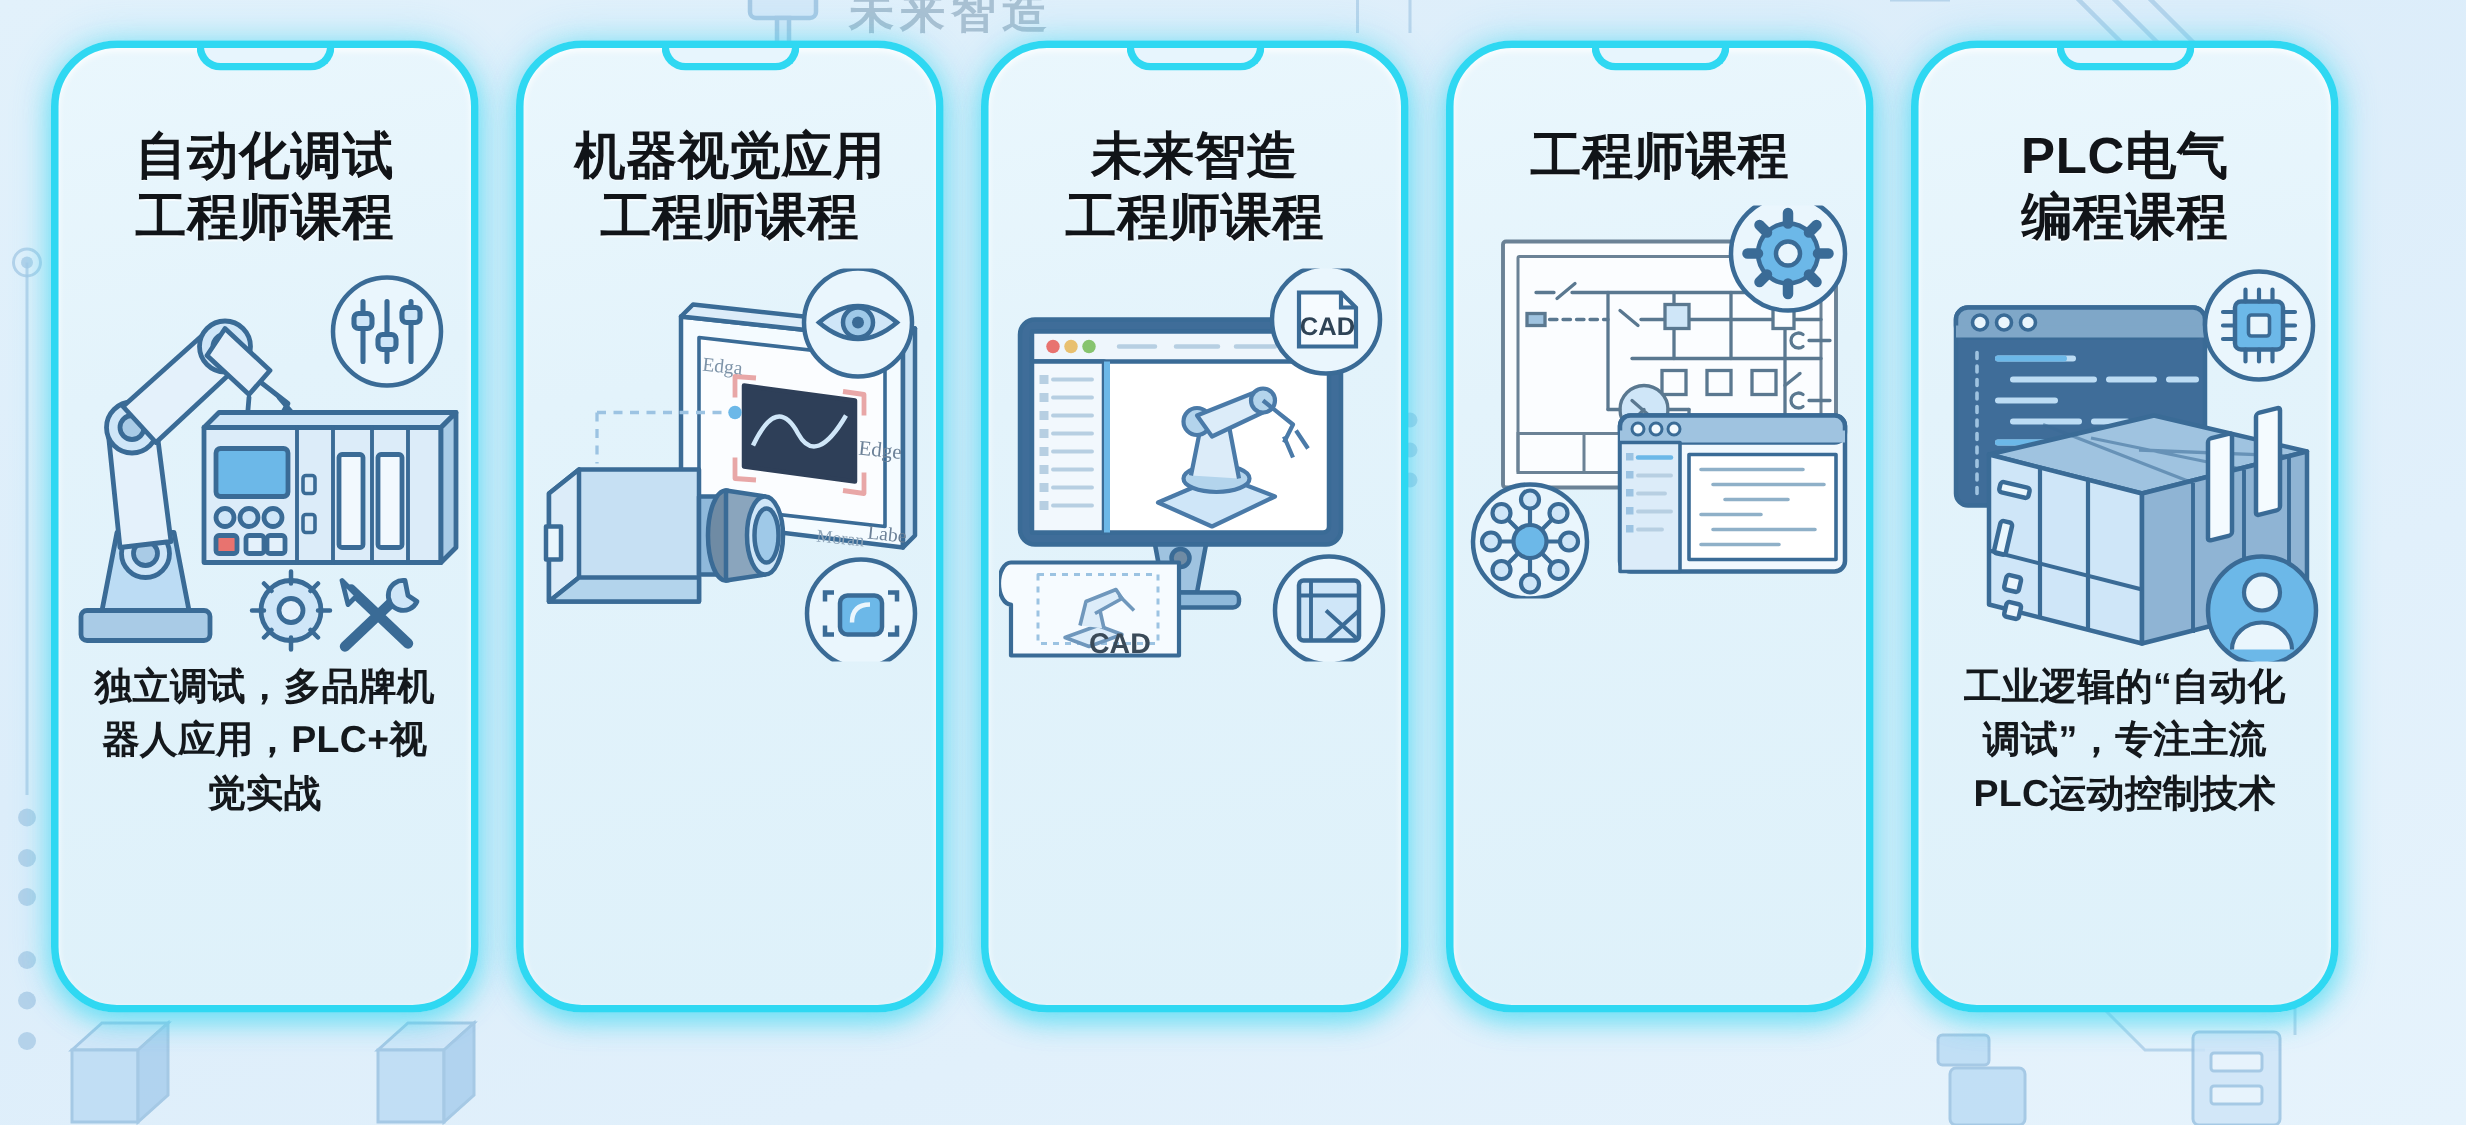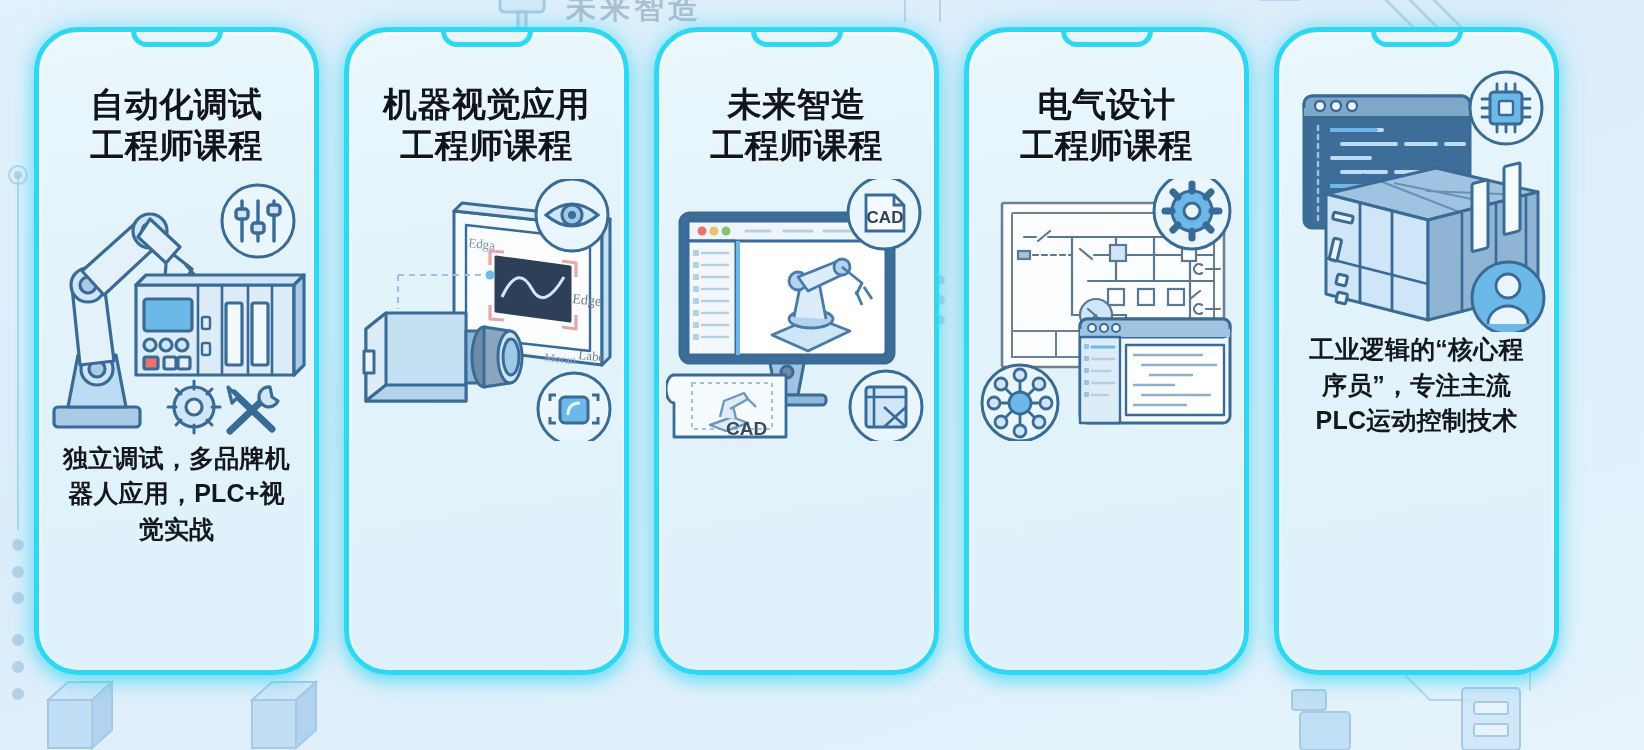--- a/index.html
+++ b/index.html
@@ -351,21 +351,20 @@
             <path d="M200 218 L240 218 M208 208 L208 248 M218 228 L240 248 M218 248 L240 228"></path>
           </g>
         </g>
       </svg>
     </div>
   </div>
 
   <div class="card">
     <div class="notch"></div>
     <div class="card-title">
-      <span>电气设计</span>
       <span class="l2">工程师课程</span>
     </div>
     <div class="art">
       <svg viewBox="0 0 262 262">
 
         <g stroke="#6b8296" stroke-width="2.6" fill="#fbfdff">
           <rect x="26" y="24" width="222" height="164" rx="2"></rect>
           <rect x="36" y="34" width="202" height="144" rx="1" fill="none" stroke-width="2"></rect>
           <rect x="36" y="152" width="202" height="26" fill="none" stroke-width="2"></rect>
           <path d="M80 152 L80 178 M140 152 L140 178" stroke-width="2"></path>
@@ -455,20 +454,24 @@
               <circle cx="25" cy="243" r="6"></circle>
             <circle cx="44" cy="224" r="11" fill="#6cb8e8"></circle>
           </g>
         </g>
       </svg>
     </div>
   </div>
 
   <div class="card">
     <div class="notch"></div>
+    <div class="card-title">
+      <span>PLC电气</span>
+      <span class="l2">编程课程</span>
+    </div>
     <div class="art">
       <svg viewBox="0 0 262 262">
 
         <g stroke="#3a6b96" stroke-width="3" stroke-linejoin="round">
           <rect x="18" y="26" width="166" height="132" rx="8" fill="#3f6d99"></rect>
           <rect x="18" y="26" width="166" height="20" rx="8" fill="#7fa7c8"></rect>
           <rect x="18" y="38" width="166" height="8" fill="#7fa7c8" stroke="none"></rect>
           <circle cx="34" cy="36" r="5" fill="#eaf6fd" stroke-width="2.4"></circle>
           <circle cx="50" cy="36" r="5" fill="#eaf6fd" stroke-width="2.4"></circle>
           <circle cx="66" cy="36" r="5" fill="#eaf6fd" stroke-width="2.4"></circle>
@@ -521,16 +524,16 @@
           </g>
         </g>
 
         <g>
           <circle cx="222" cy="228" r="36" fill="#6cb8e8" stroke="#3a6b96" stroke-width="3"></circle>
           <circle cx="222" cy="216" r="12" fill="#eaf6fd" stroke="#3a6b96" stroke-width="2.8"></circle>
           <path d="M202 254 a20 18 0 0 1 40 0" fill="#eaf6fd" stroke="#3a6b96" stroke-width="2.8"></path>
         </g>
       </svg>
     </div>
-    <div class="card-desc">工业逻辑的“核心程序员”，专注主流PLC运动控制技术</div>
+    <div class="card-desc">工业逻辑的“自动化调试”，专注主流PLC运动控制技术</div>
   </div>
 
 </div>
 
 </body></html>

